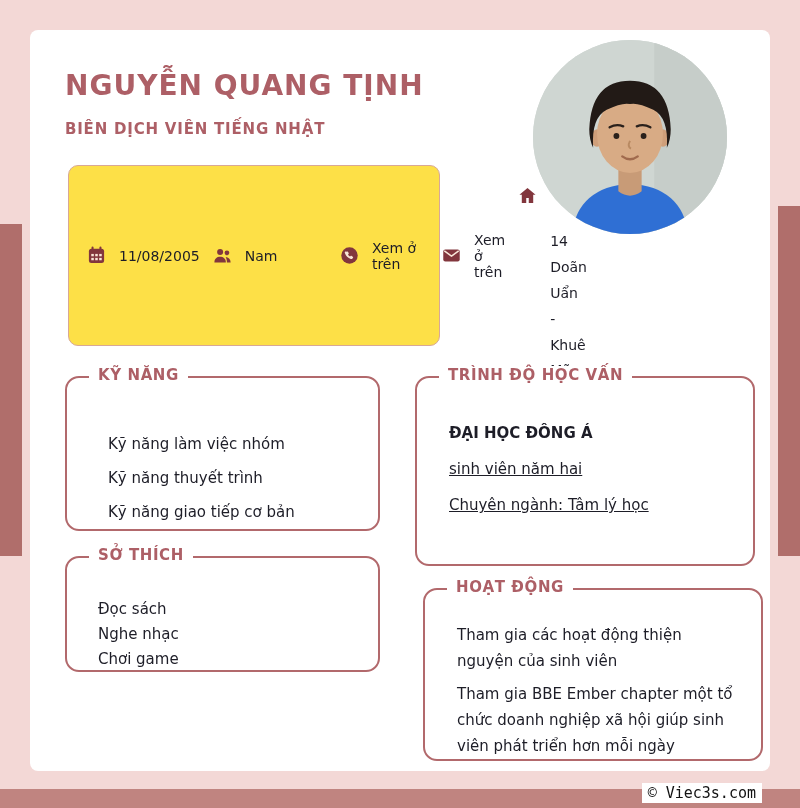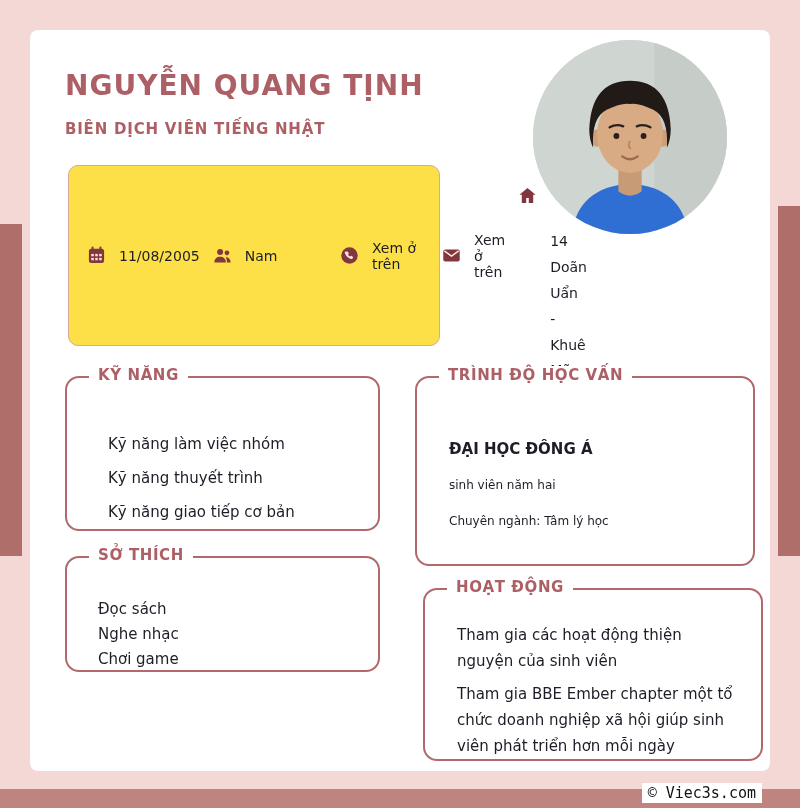--- a/index.html
+++ b/index.html
@@ -54,22 +54,22 @@
   .legend{
     position:absolute;top:-12px;left:22px;background:#ffffff;padding:0 9px;
     font-size:15px;font-weight:bold;letter-spacing:.6px;color:#ad5f66;white-space:nowrap;
   }
   .box ul{list-style:none;margin:8px;padding:0;}
   .box-skills{left:35px;top:346px;width:315px;height:155px;padding:48px 16px 0 33px;}
   .box-skills li{font-size:15px;line-height:20px;margin:0 0 14px;}
   .box-hobbies{left:35px;top:526px;width:315px;height:116px;padding:31px 16px 0 23px;}
   .box-hobbies li{font-size:15px;line-height:25px;}
   .box-education{left:385px;top:346px;width:340px;height:190px;padding:45px 24px 0 32px;}
-  .edu-school{font-size:15px;font-weight:bold;margin:16px 0 16px;line-height:20px;}
-  .edu-line{font-size:12px;margin:0 0 16px;line-height:20px;}
+  .edu-school{font-size:15px;font-weight:bold;margin:0 0 16px;line-height:20px;}
+  .edu-line{font-size:15px;margin:0 0 16px;line-height:20px;text-decoration:underline;}
   .box-activities{left:385px;top:558px;width:340px;height:173px;padding:32px 28px 12px 32px;margin-left:8px;}
   .box-activities p{font-size:15px;line-height:26px;margin:0 0 7px;}
 </style>
 </head>
 <body>
 
 <div class="stage">
 
   <div class="side-bar left"></div>
   <div class="side-bar right"></div>

